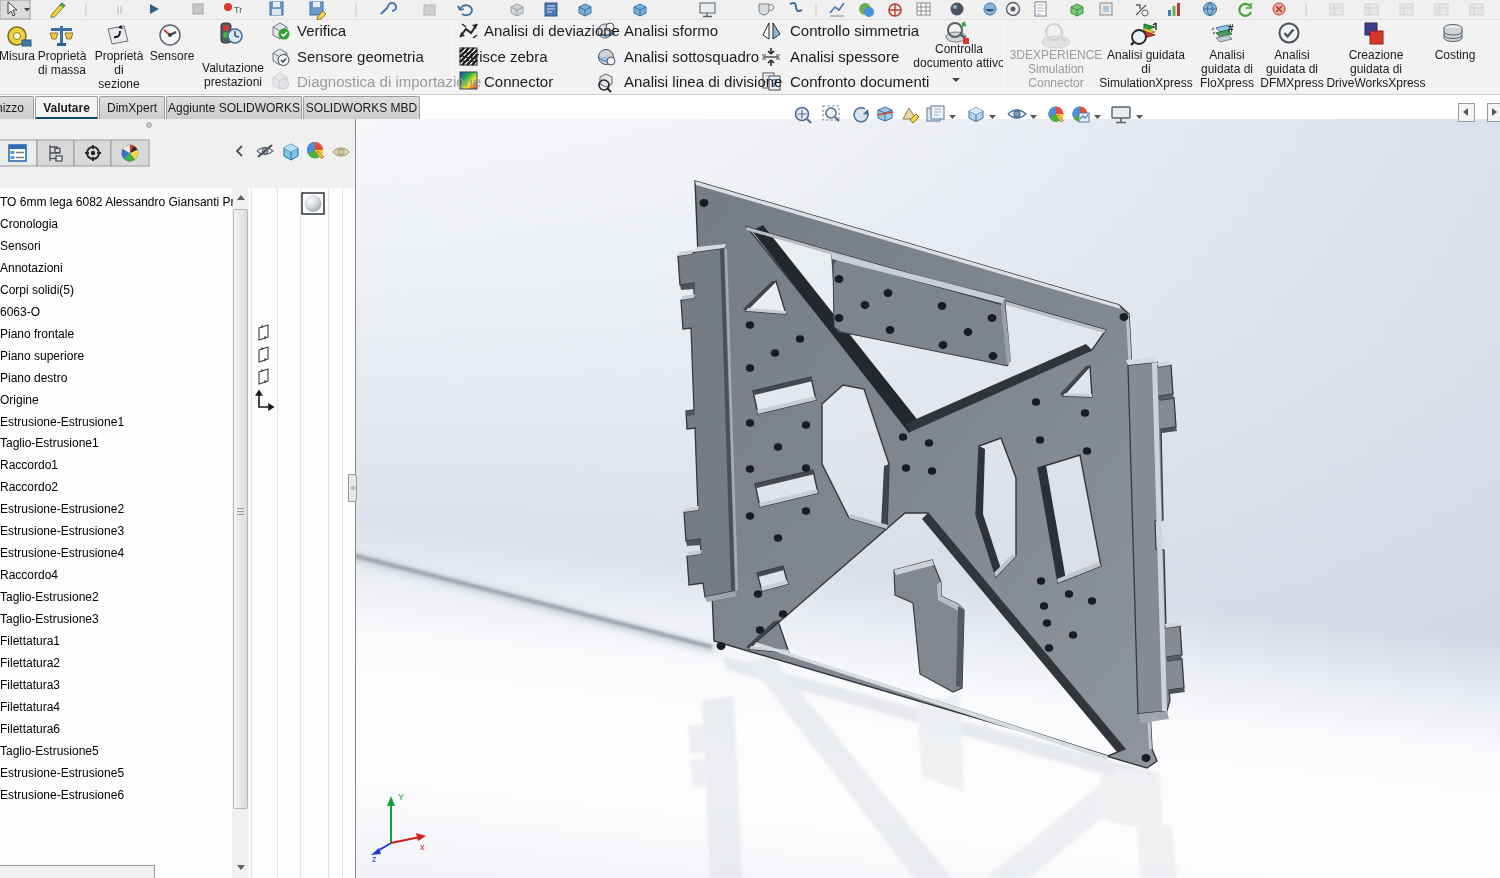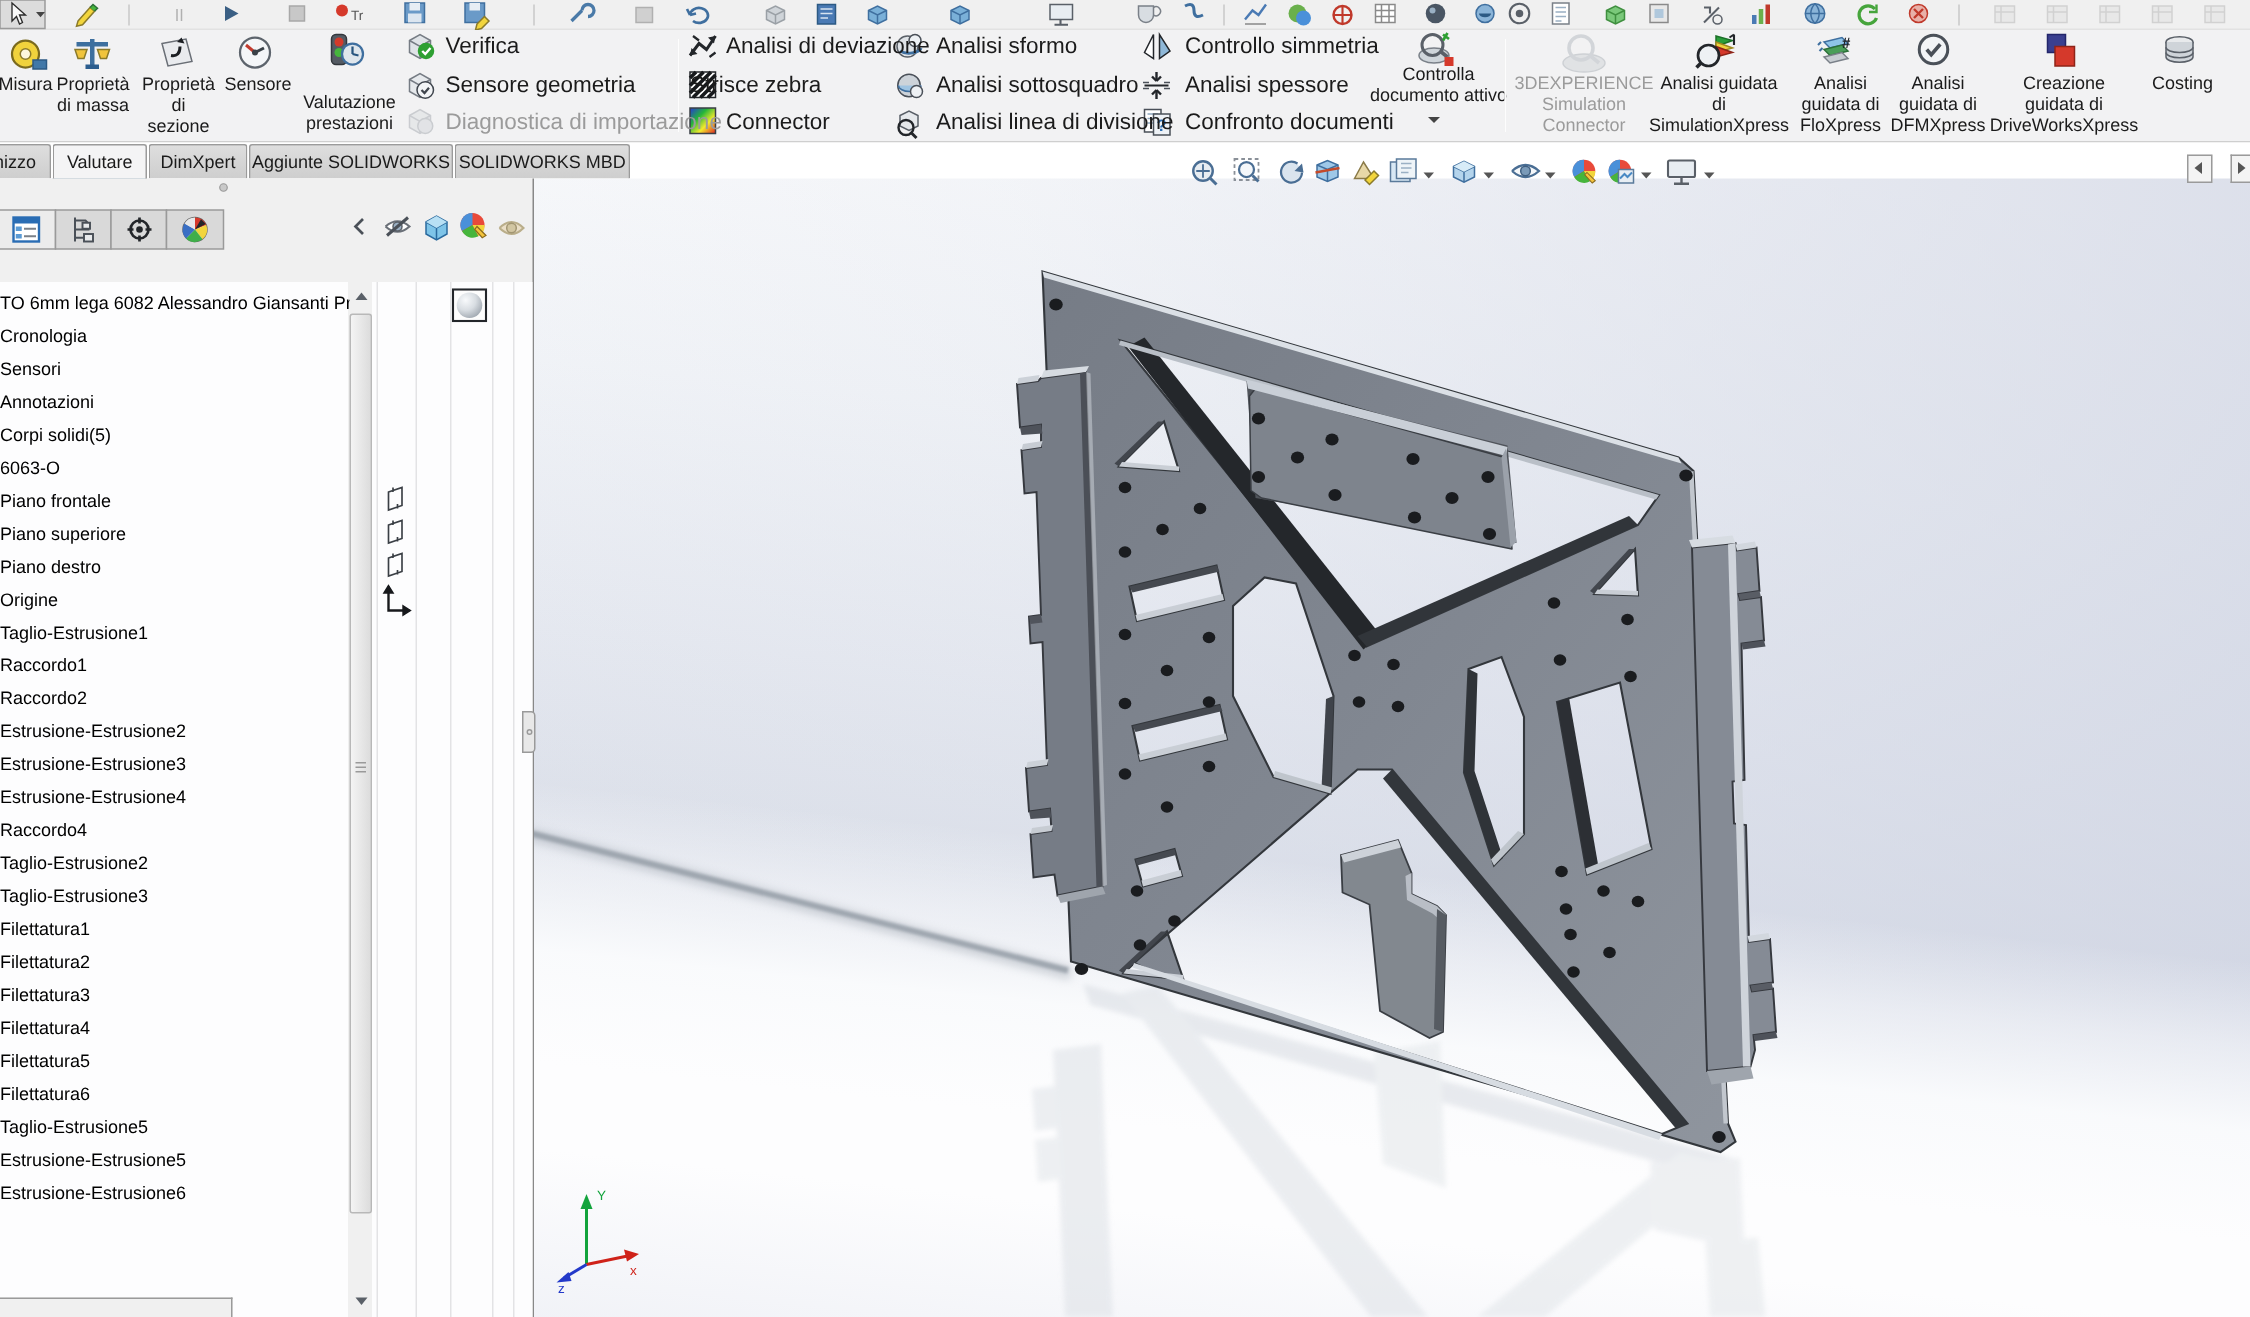--- a/index.html
+++ b/index.html
@@ -15,21 +15,21 @@
 #topbar{left:0;top:0;width:1500px;height:20px;background:#f0f0f0;border-bottom:1px solid #e2e2e2}
 
 #ribbon{left:0;top:20px;width:1500px;height:75px;background:#f2f2f3;border-bottom:1px solid #cfcfcf}
 .rsep{position:absolute;top:6px;height:62px;width:1px;background:#d9d9d9;border-right:1px solid #fdfdfd}
 .rlabel{position:absolute;font-size:15px;color:#1b1b1b;white-space:nowrap}
 .rlabelc{position:absolute;font-size:12px;color:#1b1b1b;white-space:nowrap;text-align:center;transform:translateX(-50%)}
 .gray{color:#9b9b9b !important}
 
 #tabrow{left:0;top:95px;width:1500px;height:24px;background:#ffffff}
 .tab{position:absolute;top:1px;height:23px;background:linear-gradient(#dedede,#cecece);border:1px solid #9b9b9b;border-bottom:none;border-radius:2px 2px 0 0;font-size:12px;color:#1b1b1b;text-align:center;line-height:22px}
-.tab.active{background:#f4f4f5;font-weight:normal;border-bottom:1px solid #0c4a6e;height:24px}
+.tab.active{background:#f4f4f5;font-weight:bold;border-bottom:3px solid #0c4a6e;height:24px}
 
 #lpanel{left:0;top:119px;width:356px;height:759px;background:#f0f0f0;border-right:1px solid #888}
 #treebg{position:absolute;left:0;top:69px;width:232px;height:690px;background:#fdfdfe}
 #colsbg{position:absolute;left:248px;top:69px;width:107px;height:690px;background:#fdfdfe}
 .colline{position:absolute;top:69px;height:690px;width:1px;background:#e3e3e5}
 #tree{position:absolute;left:0;top:73px;width:240px;font-size:12px;line-height:21.95px;color:#000;white-space:nowrap;overflow:hidden}
 
 #sbar{position:absolute;left:233px;top:73px;width:15px;height:686px;background:#f0f0f0}
 #sthumb{position:absolute;left:0px;top:17px;width:15px;height:600px;background:linear-gradient(90deg,#f4f4f4,#dcdcdc);border:1px solid #b8b8b8;border-radius:2px}
 </style></head>
@@ -597,34 +597,34 @@
       <div>TO 6mm lega 6082 Alessandro Giansanti Pre</div>
       <div>Cronologia</div>
       <div>Sensori</div>
       <div>Annotazioni</div>
       <div>Corpi solidi(5)</div>
       <div>6063-O</div>
       <div>Piano frontale</div>
       <div>Piano superiore</div>
       <div>Piano destro</div>
       <div>Origine</div>
+      <div>Estrusione-Estrusione1</div>
       <div>Taglio-Estrusione1</div>
       <div>Raccordo1</div>
       <div>Raccordo2</div>
       <div>Estrusione-Estrusione2</div>
       <div>Estrusione-Estrusione3</div>
       <div>Estrusione-Estrusione4</div>
       <div>Raccordo4</div>
       <div>Taglio-Estrusione2</div>
       <div>Taglio-Estrusione3</div>
       <div>Filettatura1</div>
       <div>Filettatura2</div>
       <div>Filettatura3</div>
       <div>Filettatura4</div>
-      <div>Filettatura5</div>
       <div>Filettatura6</div>
       <div>Taglio-Estrusione5</div>
       <div>Estrusione-Estrusione5</div>
       <div>Estrusione-Estrusione6</div>
     </div>
     <div id="sbar">
         <div id="sthumb"></div>
         <div class="abs" style="left:4px;top:316px;width:7px;height:1px;background:#9a9a9a;box-shadow:0 3px 0 #9a9a9a,0 6px 0 #9a9a9a"></div>
       </div>
 

